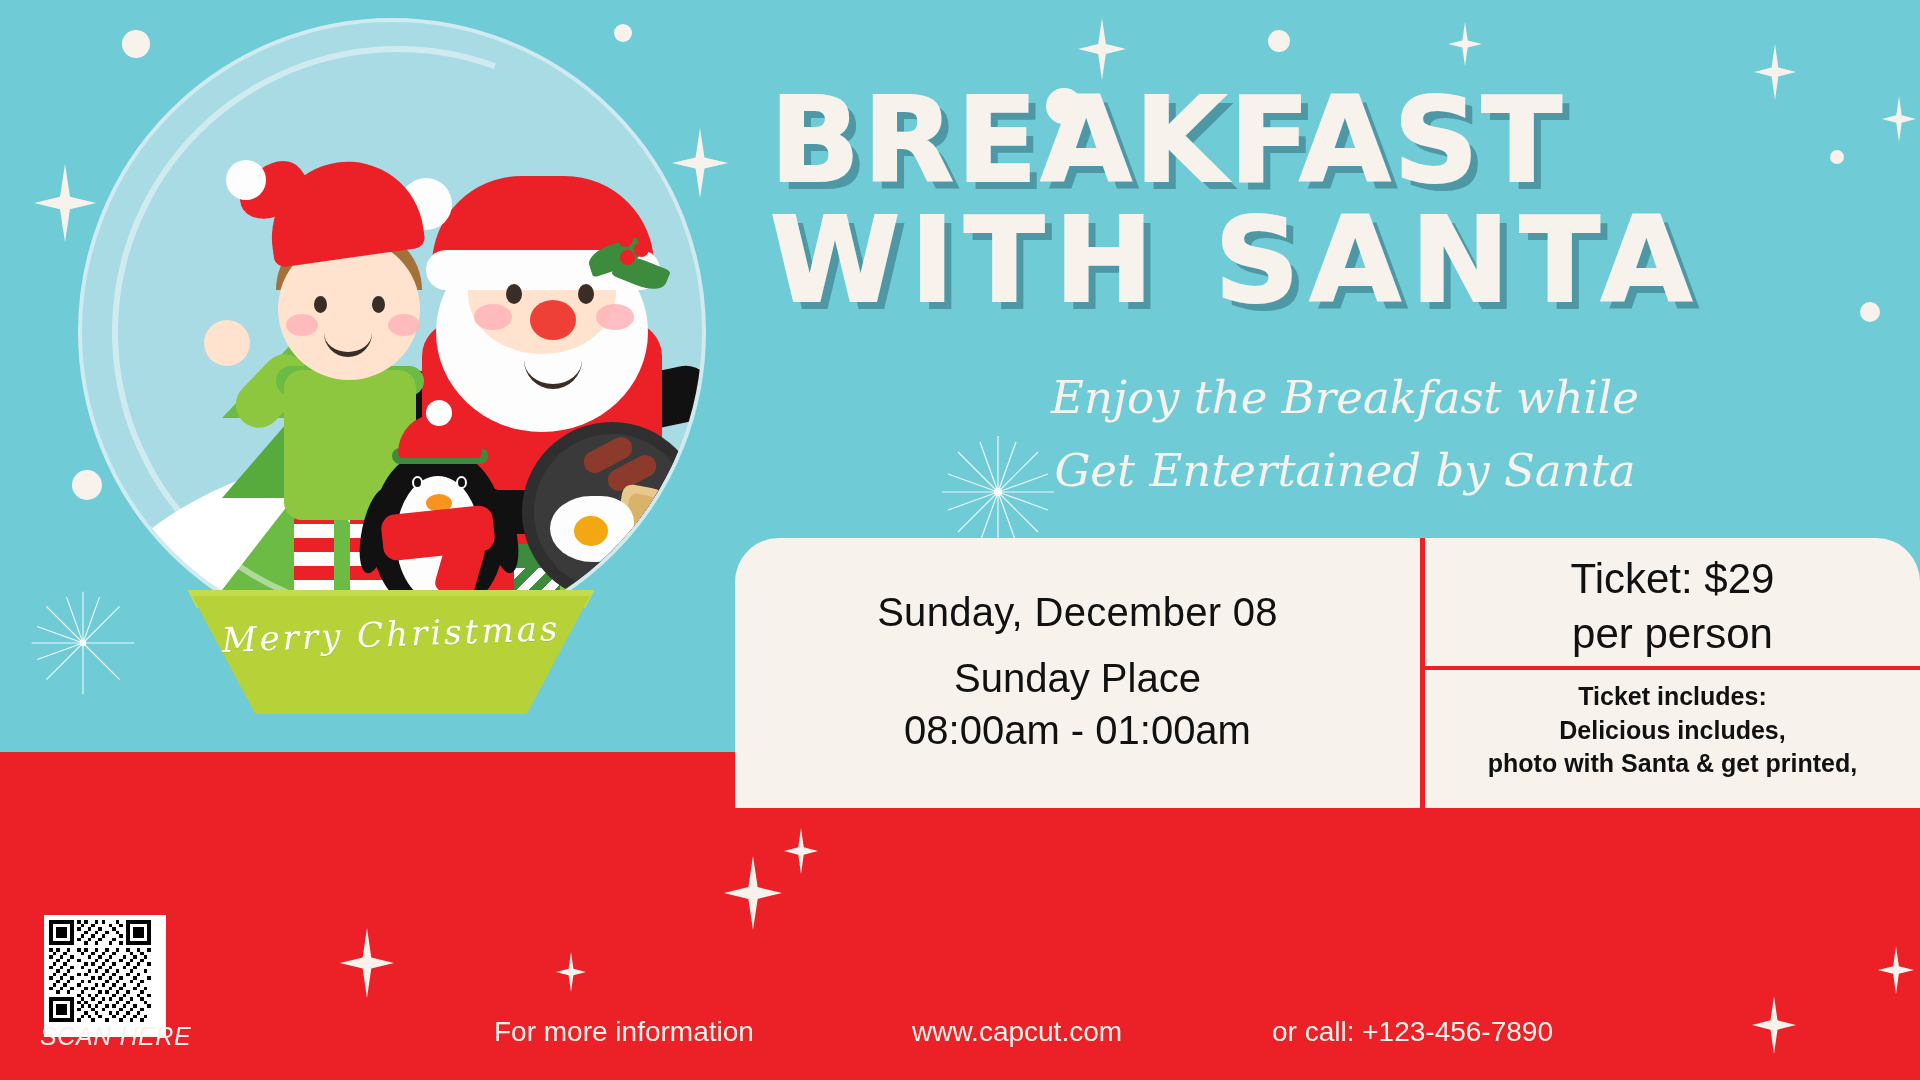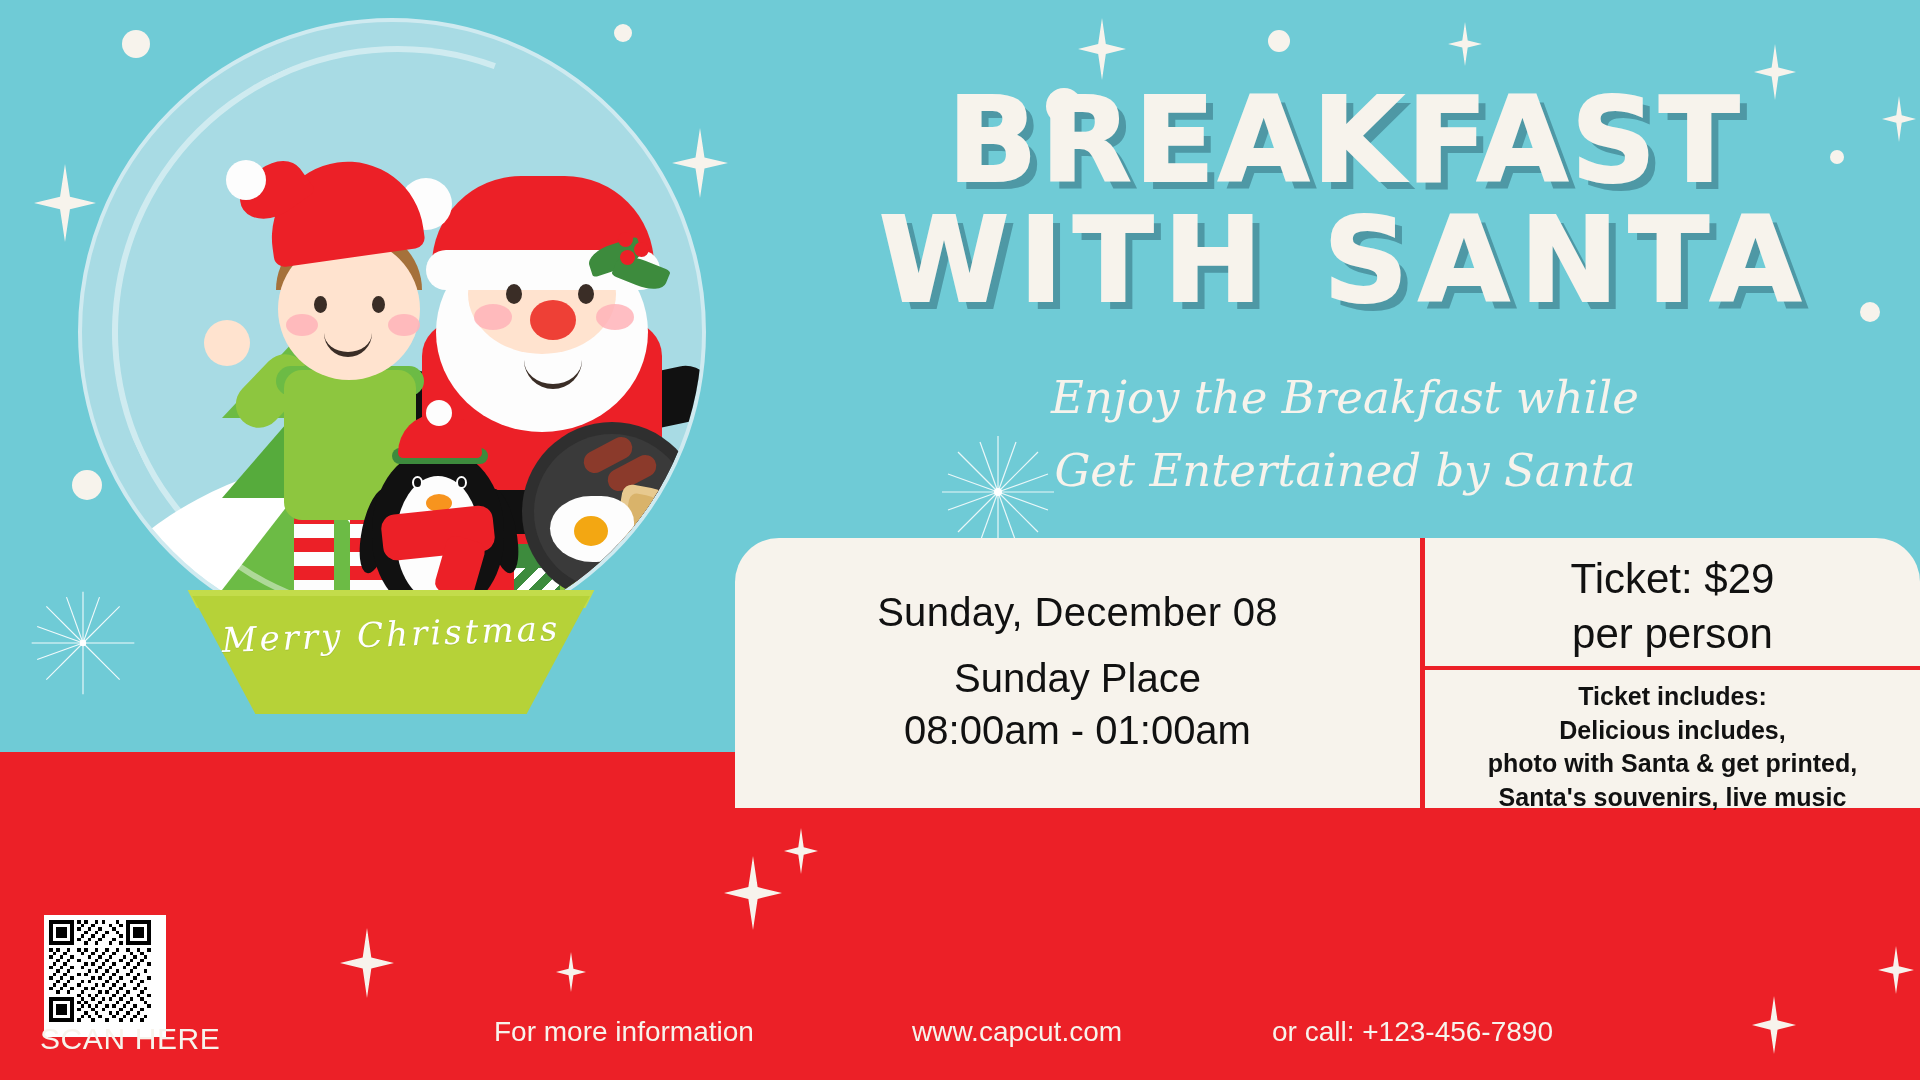--- a/index.html
+++ b/index.html
@@ -125,21 +125,21 @@
   .pan-dish{position:absolute;left:0;top:0;width:180px;height:180px;border-radius:50%;background:#2f2f2f;}
   .pan-inner{position:absolute;left:12px;top:12px;width:156px;height:156px;border-radius:50%;background:#3a3a3a;}
   .egg-white{position:absolute;left:28px;top:74px;width:84px;height:66px;background:#fdfdfd;border-radius:50% 40% 46% 52%;}
   .egg-yolk{position:absolute;left:52px;top:94px;width:34px;height:30px;background:#f3a712;border-radius:50%;}
   .sausage{position:absolute;width:52px;height:22px;background:#8b3a2b;border-radius:12px;}
   .toast{position:absolute;left:96px;top:66px;width:62px;height:62px;background:#e7c98f;border-radius:10px 34px 10px 10px;transform:rotate(10deg);}
   .toast:after{content:"";position:absolute;left:8px;top:8px;width:44px;height:44px;background:#d9b36a;border-radius:8px 28px 8px 8px;}
 
   
   .right{position:absolute;left:770px;top:0;width:1150px;height:1080px;}
-  .title{position:absolute;left:0;top:80px;width:1150px;text-align:center;
+  .title{position:absolute;left:0;top:80px;width:1150px;
      font-family:"DejaVu Sans",sans-serif;font-weight:bold;color:#f7f3ec;
      font-size:118px;line-height:1.02;letter-spacing:3px;
      text-shadow:8px 8px 0 #4e98a5;-webkit-text-stroke:2px #f7f3ec;}
   .title .l2{display:block;letter-spacing:10px;}
   .subtitle{position:absolute;left:0;top:362px;width:1150px;text-align:center;
      font-family:"DejaVu Serif",serif;font-style:italic;color:#f7f3ec;
      font-size:45px;line-height:1.62;}
 
   
   .cards{position:absolute;left:-35px;top:538px;width:1185px;height:270px;}
@@ -154,21 +154,21 @@
   .divider-h{position:absolute;left:690px;top:128px;width:495px;height:4px;background:#ec2027;}
   .price{position:absolute;left:690px;top:14px;width:495px;text-align:center;color:#111;
      font-size:42px;line-height:1.3;font-weight:400;}
   .includes{position:absolute;left:690px;top:142px;width:495px;text-align:center;color:#111;
      font-size:25px;line-height:1.34;font-weight:700;}
 
   
   .qr{position:absolute;left:44px;top:915px;width:112px;height:112px;background:#fff;padding:5px;}
   .qr svg{display:block;}
   .footer-txt{position:absolute;color:#f7f3ec;font-family:"Liberation Sans",sans-serif;}
-  .scan{left:40px;top:1022px;font-size:30px;letter-spacing:.6px;}
+  .scan{left:40px;top:1022px;font-size:25px;letter-spacing:.6px;font-style:italic;}
   .more{left:494px;top:1016px;font-size:28px;}
   .web{left:912px;top:1016px;font-size:28px;}
   .call{left:1272px;top:1016px;font-size:28px;}
 </style>
 </head>
 <body>
 
 <div id="stage">
 
   <div class="band-teal"></div>
@@ -432,21 +432,20 @@
         <div>Ticket: $29</div>
         <div>per person</div>
       </div>
 
       <div class="divider-h"></div>
 
       <div class="includes">
         <div>Ticket includes:</div>
         <div>Delicious includes,</div>
         <div>photo with Santa &amp; get printed,</div>
-        <div>Santa's souvenirs, live music</div>
       </div>
     </div>
   </div>
 
   <div class="qr">
     <svg width="102" height="102" viewBox="0 0 29 29" shape-rendering="crispEdges">
       <rect width="29" height="29" fill="#ffffff"></rect>
       <g fill="#000000">
         <rect x="0" y="0" width="7" height="1"></rect>
           <rect x="0" y="6" width="7" height="1"></rect>

